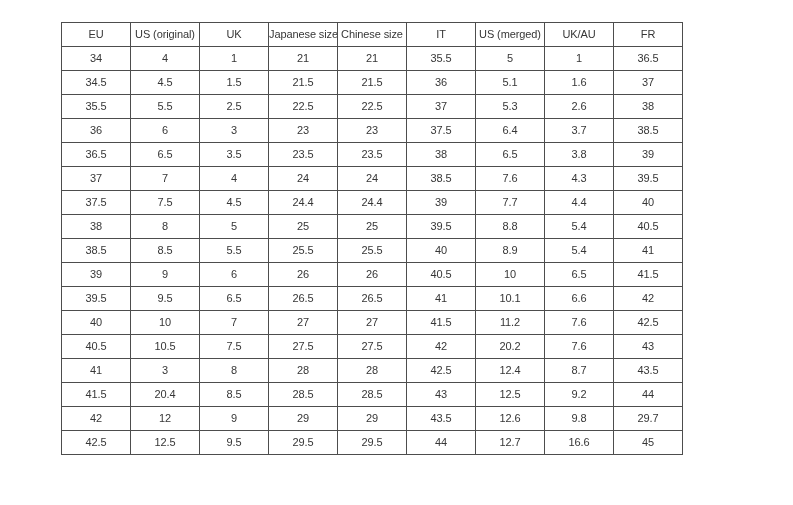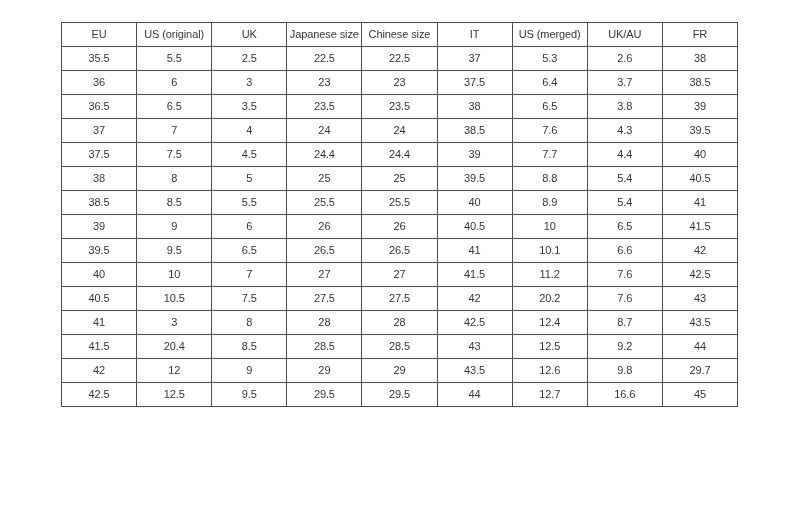--- a/index.html
+++ b/index.html
@@ -11,21 +11,21 @@
     height: 505px;
     background: #ffffff;
     font-family: "Liberation Sans", sans-serif;
     position: relative;
     overflow: hidden;
   }
   table.size-table {
     position: absolute;
     left: 61px;
     top: 22px;
-    width: 677px;
+    width: 622px;
     border-collapse: collapse;
     table-layout: fixed;
   }
   table.size-table th,
   table.size-table td {
     border: 1px solid #4d4d4d;
     height: 23px;
     padding: 0;
     text-align: center;
     vertical-align: middle;
@@ -51,20 +51,42 @@
           <th>Japanese size</th>
           <th>Chinese size</th>
           <th>IT</th>
           <th>US (merged)</th>
           <th>UK/AU</th>
           <th>FR</th>
         </tr>
     </thead>
     <tbody>
         <tr>
+          <td>34</td>
+          <td>4</td>
+          <td>1</td>
+          <td>21</td>
+          <td>21</td>
+          <td>35.5</td>
+          <td>5</td>
+          <td>1</td>
+          <td>36.5</td>
+        </tr>
+        <tr>
+          <td>34.5</td>
+          <td>4.5</td>
+          <td>1.5</td>
+          <td>21.5</td>
+          <td>21.5</td>
+          <td>36</td>
+          <td>5.1</td>
+          <td>1.6</td>
+          <td>37</td>
+        </tr>
+        <tr>
           <td>35.5</td>
           <td>5.5</td>
           <td>2.5</td>
           <td>22.5</td>
           <td>22.5</td>
           <td>37</td>
           <td>5.3</td>
           <td>2.6</td>
           <td>38</td>
         </tr>

